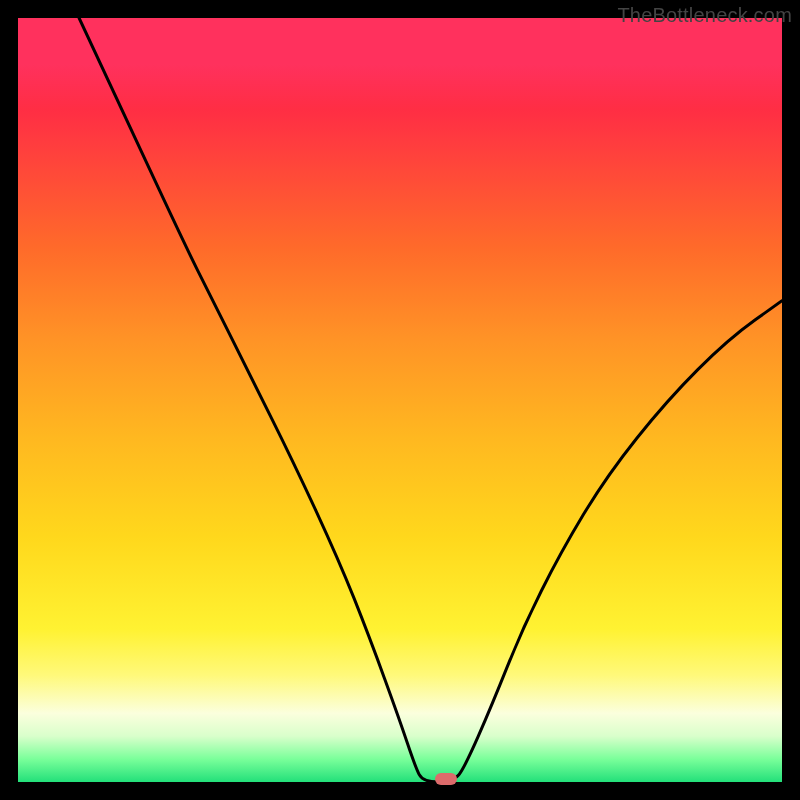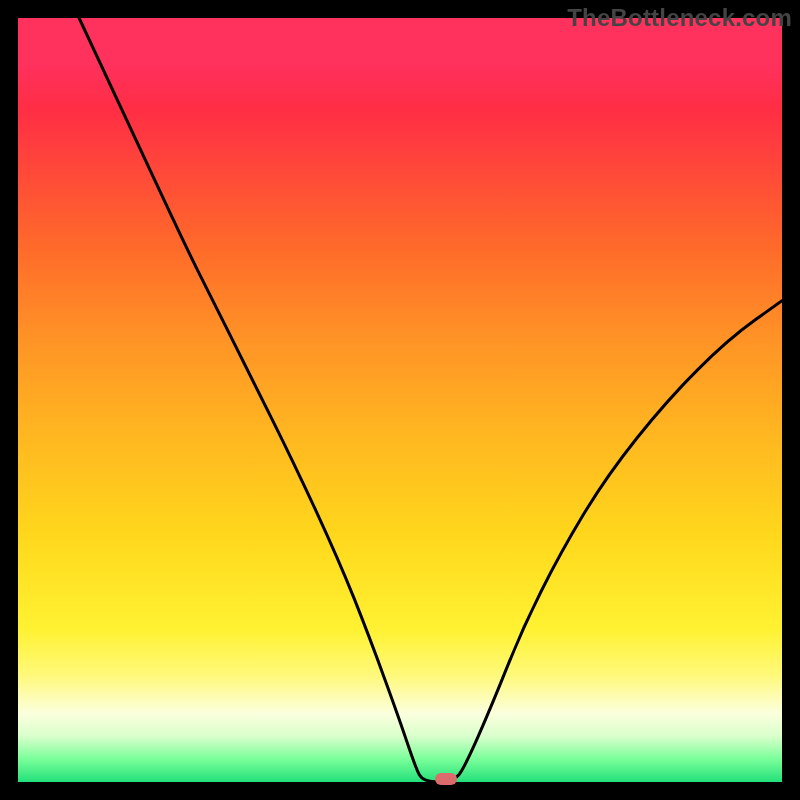--- a/index.html
+++ b/index.html
@@ -40,22 +40,22 @@
         #d9ffcb 94%,
         #7aff9a 97%,
         #23e07a 100%
       );
   }
   .watermark {
     position: absolute;
     top: 4px;
     right: 8px;
     color: #444;
-    font-size: 24px;
-    font-weight: 700;
+    font-size: 20px;
+    font-weight: 400;
     letter-spacing: 0.2px;
     user-select: none;
   }
   .curve-svg {
     position: absolute;
     left: 0; top: 0;
     width: 100%; height: 100%;
   }
   .marker {
     position: absolute;

